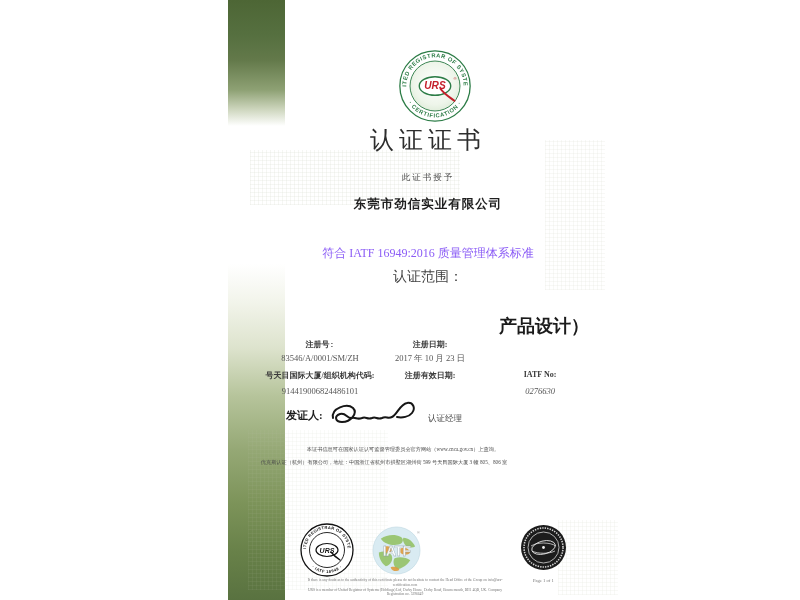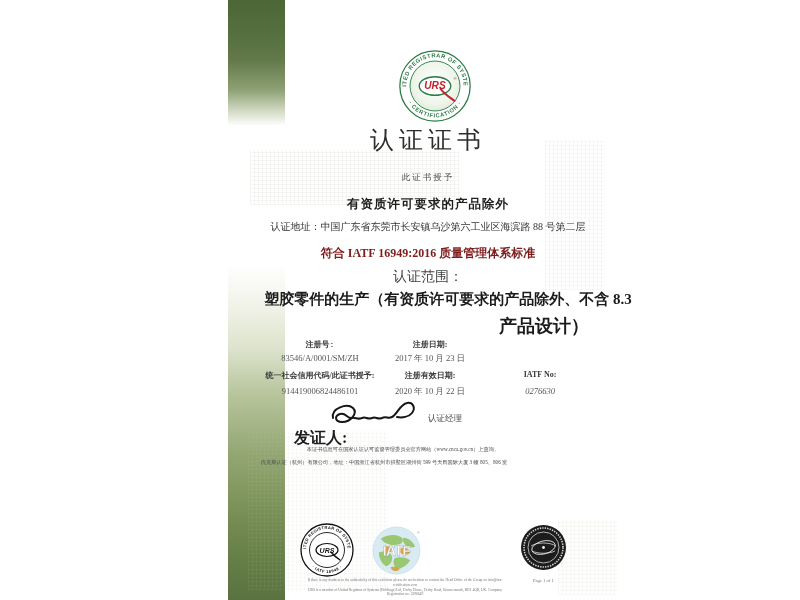--- a/index.html
+++ b/index.html
@@ -15,28 +15,28 @@
   
   .wm{background:
       repeating-linear-gradient(0deg, rgba(186,192,170,.28) 0 1px, transparent 1px 4px),
       repeating-linear-gradient(90deg, rgba(186,192,170,.28) 0 1px, transparent 1px 4px);
       opacity:.5;}
   .center-col{left:233px;width:390px;text-align:center;}
   .title{top:124px;font-size:24px;letter-spacing:5px;color:#2d2d2d;}
   .granted{top:172px;font-size:8.5px;letter-spacing:2px;color:#4a4a4a;}
   .company{top:196px;font-size:12.5px;font-weight:bold;letter-spacing:1px;color:#1f1f1f;}
   .address{top:220px;font-size:10px;color:#333;}
-  .standard{top:245px;font-size:12px;font-weight:bold;color:#7f1d1d;padding-right:60px;width:390px;}
+  .standard{top:245px;font-size:12px;font-weight:normal;color:#8b5cf6;padding-right:60px;width:390px;}
   .scopelab{top:268px;font-size:14px;color:#444;}
   .scope1{top:290px;font-size:15px;font-weight:600;color:#1b1b1b;padding-left:20px;}
   .scope2{top:314px;font-size:18px;font-weight:600;color:#1b1b1b;padding-left:116px;}
   .cell{position:absolute;text-align:center;}
   .lab{font-size:8px;font-weight:bold;color:#3a3a3a;}
   .val{font-size:8.5px;color:#555;}
-  .issuer-label{left:286px;top:428px;font-size:16px;font-weight:bold;color:#1d1d1d;margin-left:8px;}
+  .issuer-label{left:286px;top:408px;font-size:11px;font-weight:bold;color:#1d1d1d;}
   .signer-title{left:428px;top:413px;font-size:8.5px;color:#444;}
   .cnline1{left:250px;top:446px;width:306px;font-size:5.2px;color:#4a4a4a;text-align:center;}
   .cnline2{left:231px;top:459px;width:306px;font-size:5.2px;color:#4a4a4a;text-align:center;}
   .enfine{left:300px;top:578px;width:210px;font-size:3.6px;line-height:4.8px;color:#777;text-align:center;}
   .pagelab{left:533px;top:578px;font-size:4.6px;color:#777;}
   svg text{font-family:"Liberation Sans","DejaVu Sans",sans-serif;}
 </style>
 </head>
 <body>
 
@@ -68,36 +68,33 @@
       <textPath href="#arcBotA" startOffset="50%" text-anchor="middle">· CERTIFICATION ·</textPath>
     </text>
     <ellipse cx="40" cy="40" rx="17" ry="10" fill="#ffffff" stroke="#2c7c46" stroke-width="1.5"></ellipse>
     <text x="40" y="43.5" font-size="11" font-weight="bold" font-style="italic" text-anchor="middle" fill="#c4202b">URS</text>
     <path d="M 46,43 C 50,49 56,52 61,56" stroke="#c4202b" stroke-width="2.2" fill="none" stroke-linecap="round"></path>
     <text x="60" y="34" font-size="4.5" fill="#c4202b">®</text>
   </svg>
 
   <div class="abs center-col title">认证证书</div>
   <div class="abs center-col granted">此证书授予</div>
-  <div class="abs center-col company">有资质许可要求的产品除外</div>
-  <div class="abs center-col address">认证地址：中国广东省东莞市长安镇乌沙第六工业区海滨路 88 号第二层</div>
+  <div class="abs center-col company">东莞市劲信实业有限公司</div>
   <div class="abs center-col standard">符合 IATF 16949:2016 质量管理体系标准</div>
   <div class="abs center-col scopelab">认证范围：</div>
-  <div class="abs center-col scope1">塑胶零件的生产（有资质许可要求的产品除外、不含 8.3</div>
   <div class="abs center-col scope2">产品设计）</div>
 
   <div class="cell lab" style="left:240px;width:160px;top:339px;font-family:Liberation Mono, monospace;">注册号:</div>
   <div class="cell lab" style="left:350px;width:160px;top:339px;">注册日期:</div>
   <div class="cell val" style="left:240px;width:160px;top:353px;">83546/A/0001/SM/ZH</div>
   <div class="cell val" style="left:350px;width:160px;top:353px;">2017 年 10 月 23 日</div>
-  <div class="cell lab" style="left:225px;width:190px;top:370px;">统一社会信用代码/此证书授予:</div>
+  <div class="cell lab" style="left:225px;width:190px;top:370px;">号天目国际大厦/组织机构代码:</div>
   <div class="cell lab" style="left:350px;width:160px;top:370px;">注册有效日期:</div>
   <div class="cell lab" style="left:460px;width:160px;top:370px;">IATF No:</div>
   <div class="cell val" style="left:240px;width:160px;top:386px;">914419006824486101</div>
-  <div class="cell val" style="left:350px;width:160px;top:386px;">2020 年 10 月 22 日</div>
   <div class="cell val" style="left:460px;width:160px;top:386px;font-style:italic;">0276630</div>
 
   <div class="abs issuer-label">发证人:</div>
   <svg class="abs" style="left:325px;top:398px;" width="100" height="36" viewBox="0 0 100 36">
     <path d="M 8,20 C 6,10 22,5 28,10 C 33,15 26,24 17,24 C 10,24 9,18 15,16
              C 21,14 22,21 27,20 C 31,19 32,22 37,20 C 41,18 42,22 47,20
              C 51,18 52,22 57,20 C 61,18 63,21 67,19 C 72,17 75,6 82,5
              C 88,4 91,10 87,15 C 84,19 77,20 72,19" stroke="#161616" stroke-width="2" fill="none" stroke-linecap="round" stroke-linejoin="round"></path>
   </svg>
   <div class="abs signer-title">认证经理</div>

